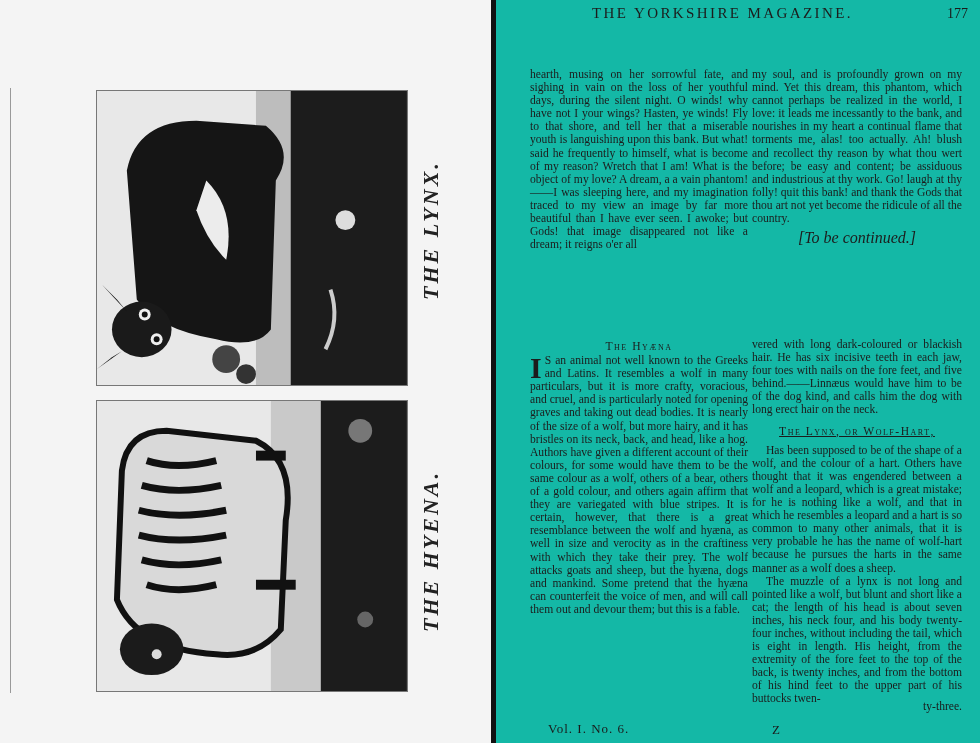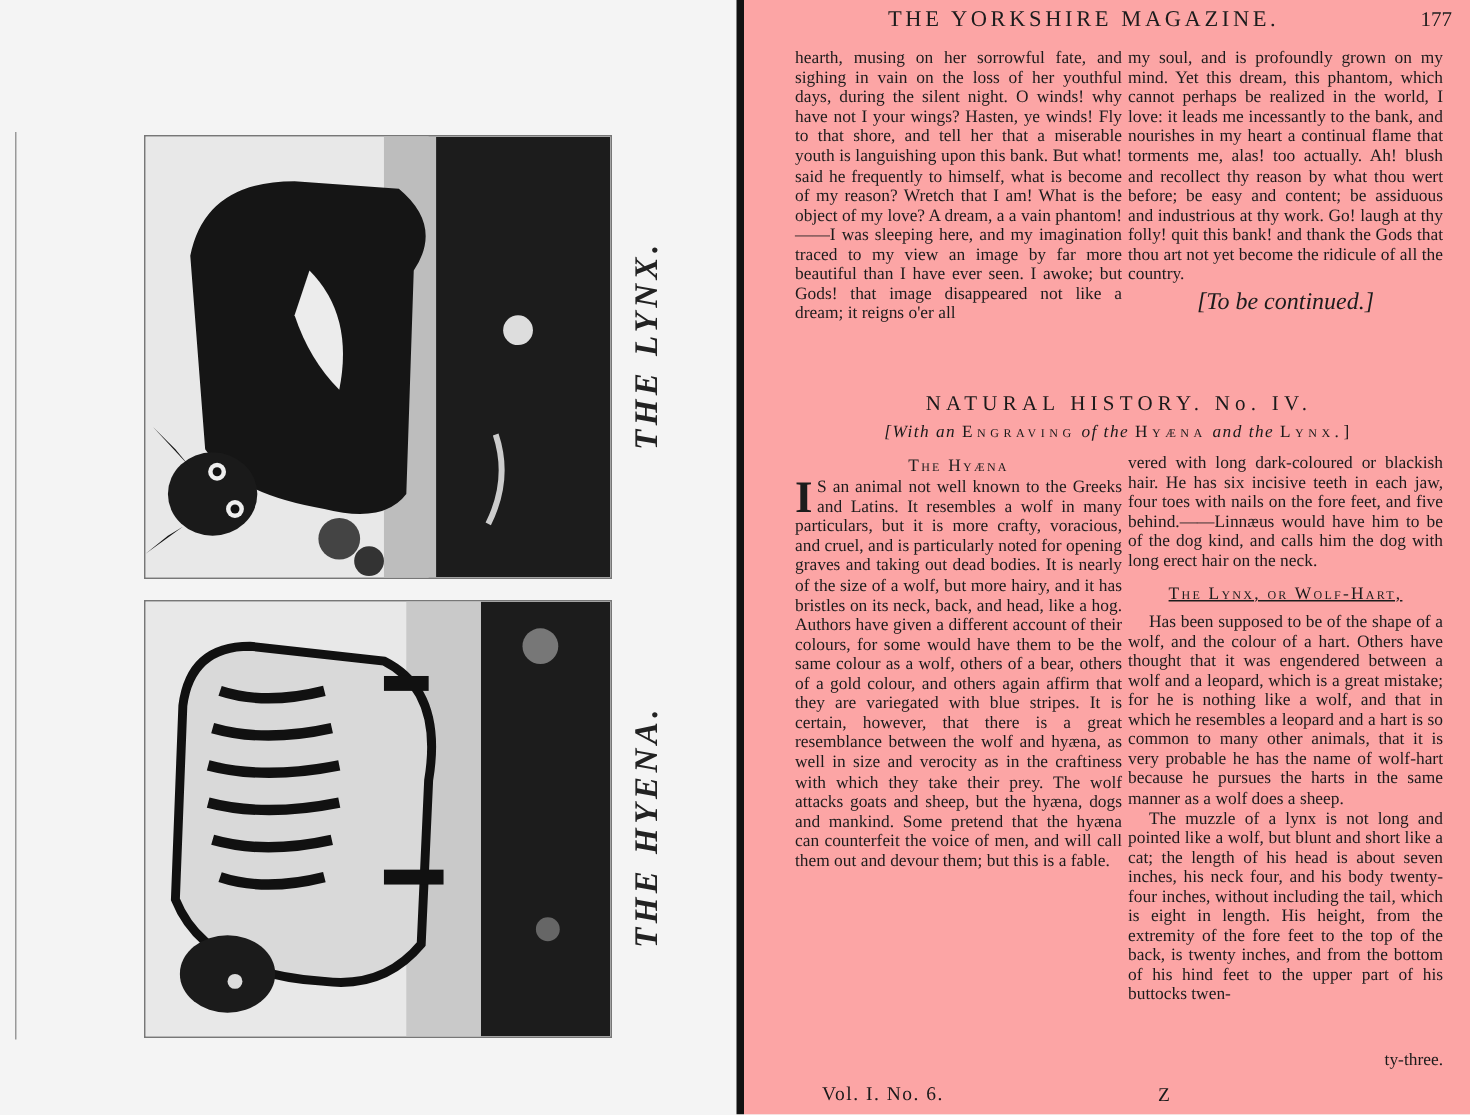--- a/index.html
+++ b/index.html
@@ -31,31 +31,31 @@
     position: absolute; font-style: italic; font-weight: bold;
     font-size: 22px; letter-spacing: 3px; color: #222;
     transform-origin: left top; transform: rotate(-90deg); white-space: nowrap;
   }
   .plate-caption.lynx { left: 418px; top: 300px; }
   .plate-caption.hyena { left: 418px; top: 632px; }
 
   
   .right-page {
     position: absolute; left: 496px; top: 0; width: 484px; height: 743px;
-    background: #fca5a5;
+    background: #14b8a6;
   }
   .running-head {
     position: absolute; left: 96px; top: 5px; width: 370px;
     font-size: 15px; letter-spacing: 2.4px; color: #1c1c1c;
   }
   .page-number { position: absolute; right: 12px; top: 6px; font-size: 14px; }
 
   .col {
     position: absolute; font-size: 11.6px; line-height: 13.1px;
-    text-align: justify; color: #1c1c1c;
+    text-align: justify; color: #1c1c1c; margin-top: 36px;
   }
   .col p { margin: 0; }
   .col-a-top { left: 34px; top: 32px; width: 218px; }
   .col-b-top { left: 256px; top: 32px; width: 210px; }
   .continued { display: block; text-align: center; font-style: italic; margin-top: 6px; font-size: 16px; }
 
   .section-title {
     position: absolute; left: 34px; top: 262px; width: 432px; text-align: center;
     font-size: 14px; letter-spacing: 3.5px;
   }
@@ -149,29 +149,20 @@
   <div class="page-number">177</div>
 
   <div class="col col-a-top">
     <p>hearth, musing on her sorrowful fate, and sighing in vain on the loss of her youthful days, during the silent night. O winds! why have not I your wings? Hasten, ye winds! Fly to that shore, and tell her that a miserable youth is languishing upon this bank. But what! said he frequently to himself, what is become of my reason? Wretch that I am! What is the object of my love? A dream, a a vain phantom!——I was sleeping here, and my imagination traced to my view an image by far more beautiful than I have ever seen. I awoke; but Gods! that image disappeared not like a dream; it reigns o'er all</p>
   </div>
   <div class="col col-b-top">
     <p>my soul, and is profoundly grown on my mind. Yet this dream, this phantom, which cannot perhaps be realized in the world, I love: it leads me incessantly to the bank, and nourishes in my heart a continual flame that torments me, alas! too actually. Ah! blush and recollect thy reason by what thou wert before; be easy and content; be assiduous and industrious at thy work. Go! laugh at thy folly! quit this bank! and thank the Gods that thou art not yet become the ridicule of all the country.</p>
     <span class="continued">[To be continued.]</span>
   </div>
 
-  <div class="section-title">NATURAL HISTORY. No. IV.</div>
-  <div class="section-sub">
-    <i>[With an</i>
-    <span class="sc">Engraving</span>
-    <i>of the</i>
-    <span class="sc">Hyæna</span>
-    <i>and the</i>
-    <span class="sc">Lynx.]</span>
-  </div>
 
   <div class="col col-a-bottom">
     <div class="subhead">The Hyæna</div>
     <p><span class="dropcap">I</span><span>S an animal not well known to the Greeks and Latins. It resembles a wolf in many particulars, but it is more crafty, voracious, and cruel, and is particularly noted for opening graves and taking out dead bodies. It is nearly of the size of a wolf, but more hairy, and it has bristles on its neck, back, and head, like a hog. Authors have given a different account of their colours, for some would have them to be the same colour as a wolf, others of a bear, others of a gold colour, and others again affirm that they are variegated with blue stripes. It is certain, however, that there is a great resemblance between the wolf and hyæna, as well in size and verocity as in the craftiness with which they take their prey. The wolf attacks goats and sheep, but the hyæna, dogs and mankind. Some pretend that the hyæna can counterfeit the voice of men, and will call them out and devour them; but this is a fable.</span></p>
   </div>
 
   <div class="col col-b-bottom">
     <p>vered with long dark-coloured or blackish hair. He has six incisive teeth in each jaw, four toes with nails on the fore feet, and five behind.——Linnæus would have him to be of the dog kind, and calls him the dog with long erect hair on the neck.</p>
     <div class="subhead lynx-head">The Lynx, or Wolf-Hart,</div>
     <p class="indent">Has been supposed to be of the shape of a wolf, and the colour of a hart. Others have thought that it was engendered between a wolf and a leopard, which is a great mistake; for he is nothing like a wolf, and that in which he resembles a leopard and a hart is so common to many other animals, that it is very probable he has the name of wolf-hart because he pursues the harts in the same manner as a wolf does a sheep.</p>

